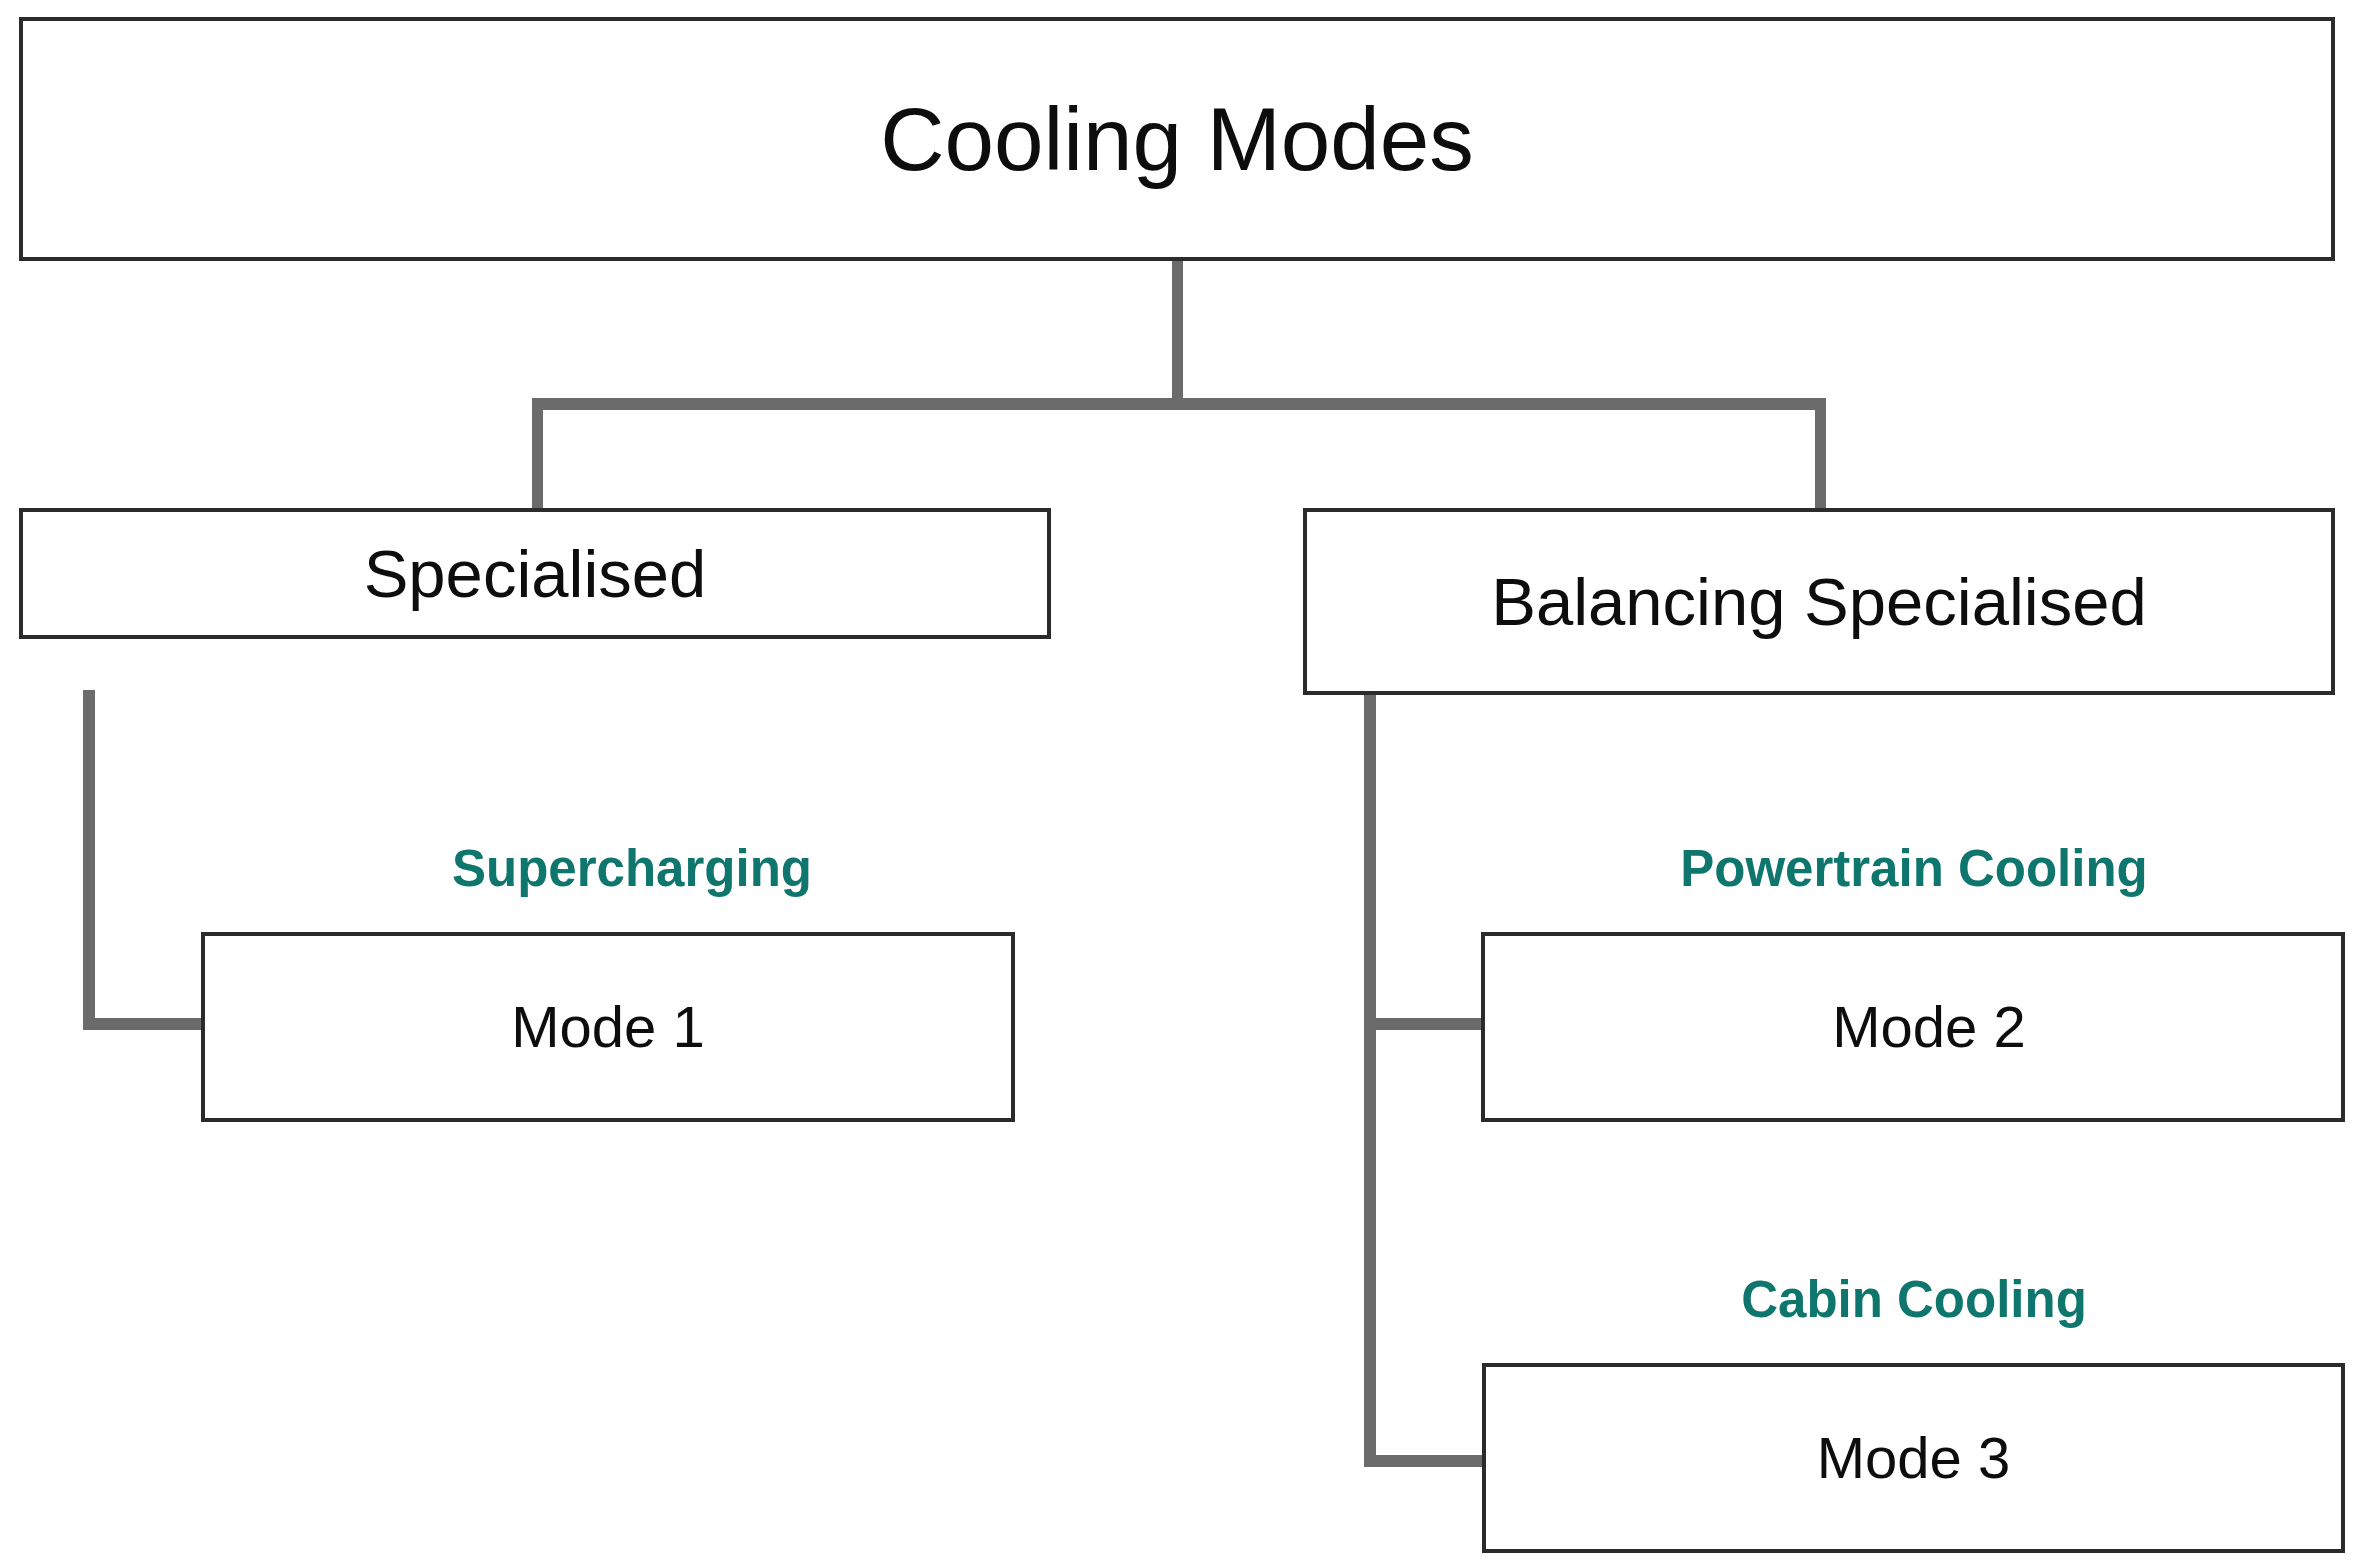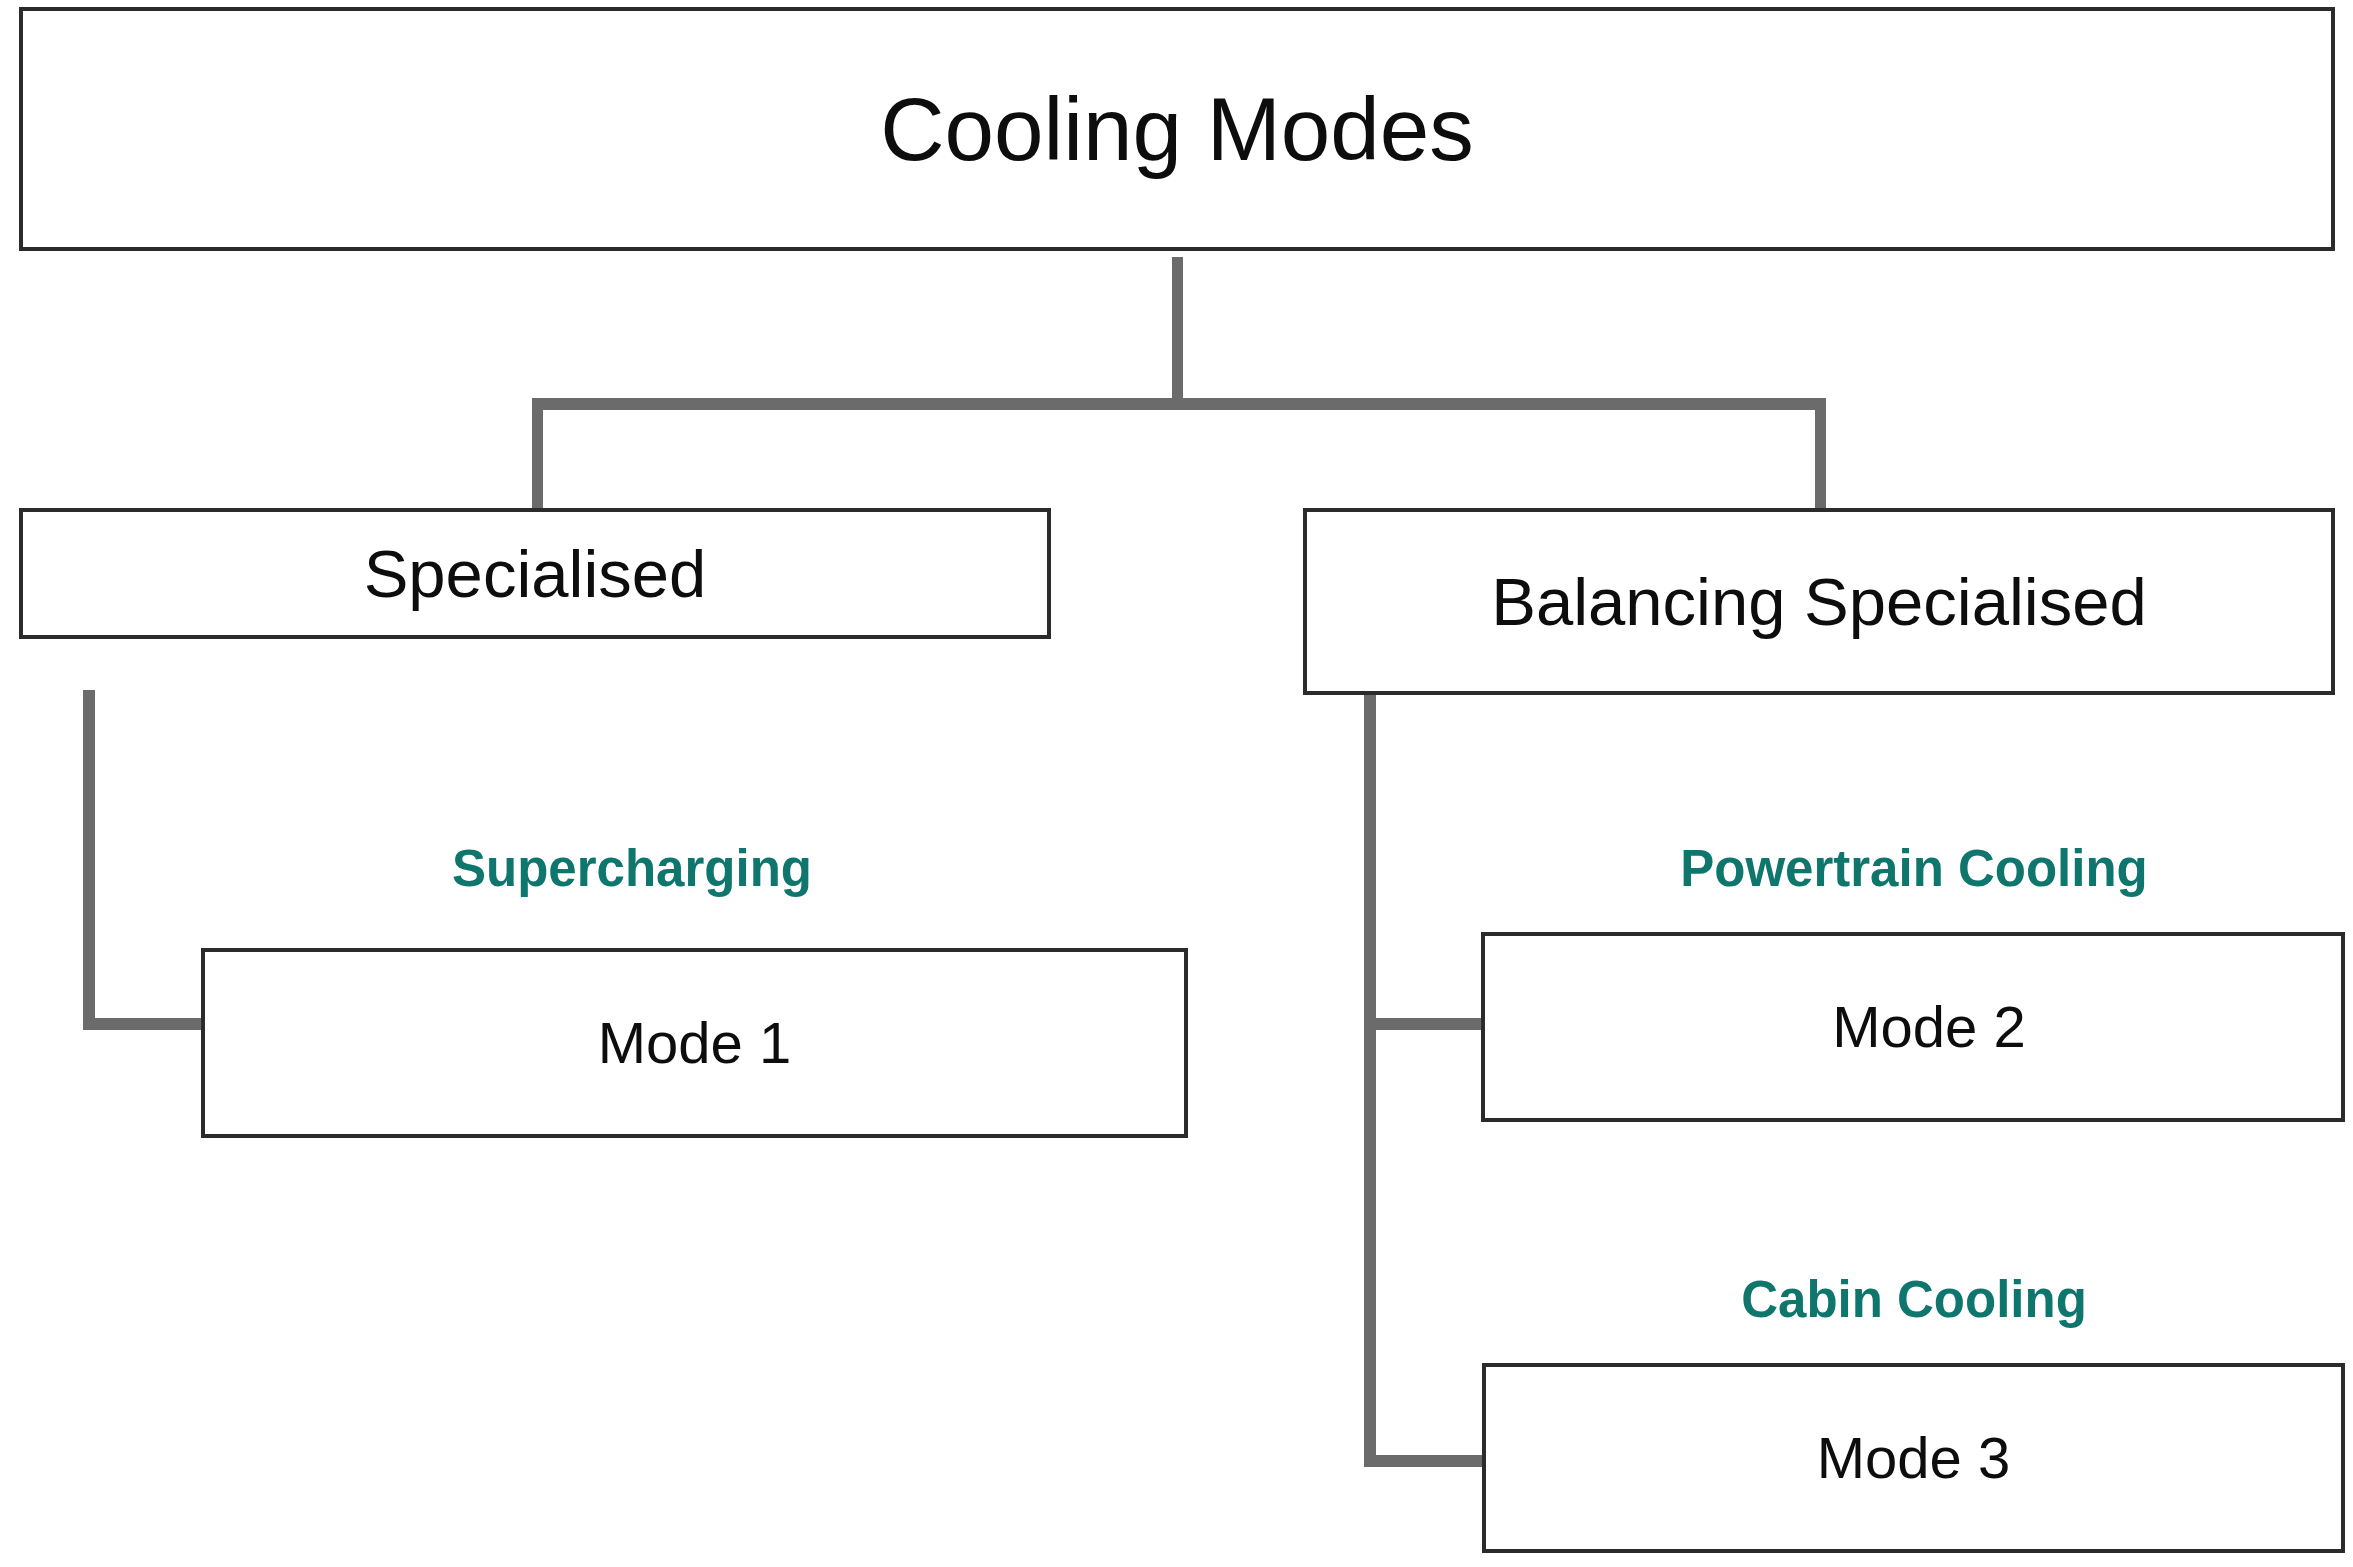--- a/index.html
+++ b/index.html
@@ -33,21 +33,21 @@
   .node-label {
     color: #0d0d0d;
     font-weight: 400;
     line-height: 1;
     white-space: nowrap;
     text-align: center;
   }
   
   #box-root {
     left: 19px;
-    top: 7px;
+    top: 17px;
     width: 2316px;
     height: 244px;
   }
   #box-root .node-label { font-size: 89px; }
 
   
   #box-specialised {
     left: 19px;
     top: 508px;
     width: 1032px;
@@ -59,23 +59,22 @@
     width: 1032px;
     height: 187px;
   }
   #box-specialised .node-label,
   #box-balancing .node-label { font-size: 67px; }
 
   
   #box-mode1 {
     left: 201px;
     top: 932px;
-    width: 987px;
+    width: 814px;
     height: 190px;
-    margin-top: 16px;
   }
   #box-mode2 {
     left: 1481px;
     top: 932px;
     width: 864px;
     height: 190px;
     padding-left: 32px;
   }
   #box-mode3 {
     left: 1482px;

